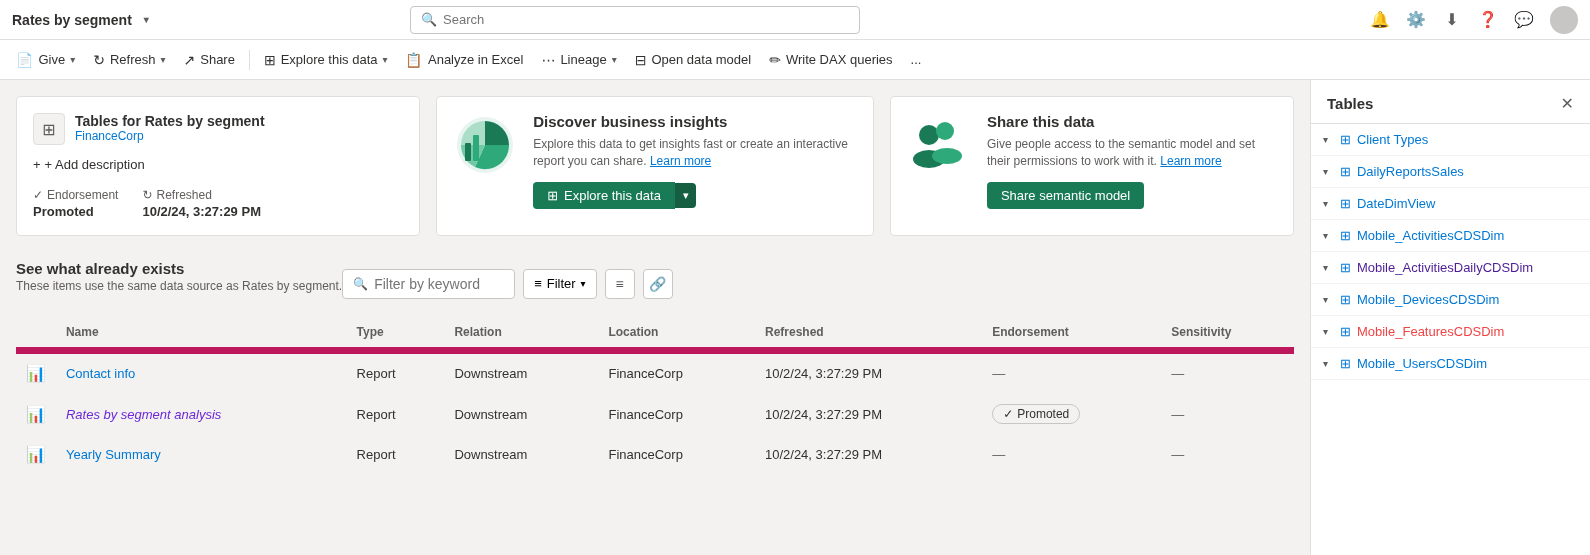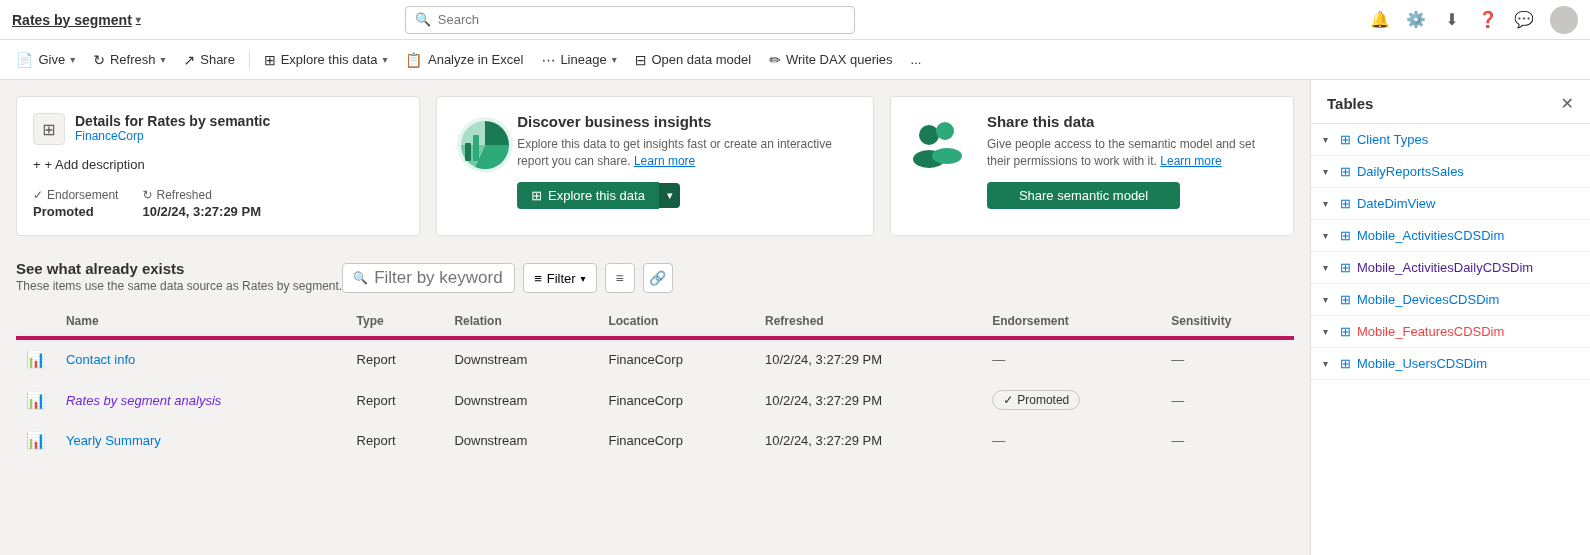--- a/index.html
+++ b/index.html
@@ -4,21 +4,21 @@
   <style>
     * { box-sizing: border-box; margin: 0; padding: 0; }
     body { font-family: 'Segoe UI', sans-serif; font-size: 13px; background: #f3f2f1; color: #323130; overflow: hidden; }
 
     
     .top-nav {
       display: flex; align-items: center; height: 40px;
       background: #fff; border-bottom: 1px solid #e1dfdd;
       padding: 0 12px; gap: 12px;
     }
-    .top-nav-title { font-size: 14px; font-weight: 600; display: flex; align-items: center; gap: 4px; cursor: pointer; text-decoration: underline; }
+    .top-nav-title { font-size: 14px; font-weight: 600; display: flex; align-items: center; gap: 12px; cursor: pointer; }
     .top-nav-title .chevron { font-size: 10px; color: #605e5c; }
     .search-box {
       flex: 1; max-width: 450px; margin: 0 auto;
       display: flex; align-items: center; gap: 6px;
       border: 1px solid #c8c6c4; border-radius: 4px;
       padding: 4px 10px; background: #fff; height: 28px;
     }
     .search-box input { border: none; outline: none; font-size: 13px; width: 100%; }
     .top-nav-right { margin-left: auto; display: flex; align-items: center; gap: 16px; }
     .top-nav-icon { width: 20px; height: 20px; cursor: pointer; color: #605e5c; display: flex; align-items: center; justify-content: center; font-size: 16px; }
@@ -71,29 +71,29 @@
     .card-detail-sub { font-size: 12px; color: #0078d4; cursor: pointer; }
     .add-description {
       display: flex; align-items: center; gap: 4px;
       font-size: 13px; color: #323130; cursor: pointer; margin-bottom: 16px;
     }
     .endorsement-row { display: flex; gap: 24px; margin-top: 8px; }
     .endorsement-item .label { font-size: 12px; color: #605e5c; display: flex; align-items: center; gap: 4px; }
     .endorsement-item .value { font-size: 13px; font-weight: 600; margin-top: 2px; }
 
     .card-insight { flex: 1.2; }
-    .card-insight-inner { display: flex; align-items: flex-start; }
+    .card-insight-inner { display: flex; gap: 16px; align-items: flex-start; }
     .insight-icon { flex-shrink: 0; }
     .insight-title { font-size: 15px; font-weight: 600; margin-bottom: 6px; }
     .insight-desc { font-size: 12px; color: #605e5c; line-height: 1.4; margin-bottom: 12px; }
     .insight-link { color: #0078d4; cursor: pointer; text-decoration: underline; }
     .btn-primary {
       display: inline-flex; align-items: center; gap: 6px;
       background: #197a56; color: #fff; border: none; border-radius: 4px;
-      padding: 6px 32px; font-size: 13px; cursor: pointer; font-weight: 500;
+      padding: 6px 14px; font-size: 13px; cursor: pointer; font-weight: 500;
     }
     .btn-primary-split { display: flex; align-items: center; }
     .btn-primary-main {
       display: inline-flex; align-items: center; gap: 6px;
       background: #197a56; color: #fff; border: none; border-radius: 4px 0 0 4px;
       padding: 6px 14px; font-size: 13px; cursor: pointer; font-weight: 500;
     }
     .btn-primary-chevron {
       background: #155e41; color: #fff; border: none; border-radius: 0 4px 4px 0;
       padding: 6px 8px; font-size: 11px; cursor: pointer;
@@ -102,50 +102,50 @@
     .card-share { flex: 1.1; }
     .share-inner { display: flex; gap: 16px; align-items: flex-start; }
     .share-icon { flex-shrink: 0; }
 
     
     .chart-svg { width: 64px; height: 64px; }
     .people-svg { width: 64px; height: 64px; }
 
     
     .section-title { font-size: 15px; font-weight: 600; margin-bottom: 2px; }
-    .section-sub { font-size: 12px; color: #605e5c; margin-bottom: 3px; }
+    .section-sub { font-size: 12px; color: #605e5c; margin-bottom: 14px; }
 
     .section-header {
       display: flex; align-items: center;
       margin-bottom: 10px;
     }
 
     .filter-row { display: flex; align-items: center; gap: 8px; }
     .filter-input {
       display: flex; align-items: center; gap: 6px;
       border: 1px solid #c8c6c4; border-radius: 4px; padding: 4px 10px;
       background: #fff; height: 30px; font-size: 13px; cursor: text;
     }
-    .filter-input input { border: none; outline: none; font-size: 17px; width: 130px; }
+    .filter-input input { border: none; outline: none; font-size: 14px; width: 130px; }
     .filter-btn {
       display: flex; align-items: center; gap: 5px;
       border: 1px solid #c8c6c4; border-radius: 4px; padding: 4px 10px;
       background: #fff; font-size: 13px; cursor: pointer; height: 30px;
     }
     .filter-icon-btn {
       width: 30px; height: 30px; border: 1px solid #c8c6c4; border-radius: 4px;
       background: #fff; display: flex; align-items: center; justify-content: center;
       cursor: pointer; font-size: 14px; color: #605e5c;
     }
 
     
     .data-table { width: 100%; border-collapse: collapse; font-size: 13px; }
     .data-table th {
       text-align: left; padding: 8px 10px; color: #605e5c;
-      border-bottom: 4px solid #be185d; font-weight: 600; font-size: 12px;
+      border-bottom: 7px solid #be185d; font-weight: 600; font-size: 12px;
     }
     .data-table td { padding: 10px 10px; border-bottom: 1px solid #f3f2f1; vertical-align: middle; }
     .promoted-badge {
       display: inline-flex; align-items: center; gap: 4px;
       border: 1px solid #c8c6c4; border-radius: 12px; padding: 2px 10px;
       font-size: 12px; color: #323130;
     }
     .em-dash { color: #605e5c; }
 
     
@@ -236,21 +236,21 @@
   <div class="left-panel">
 
     <div class="cards-row">
 
       <div class="card card-detail">
         <div class="card-header">
           <div class="card-icon-box">
             <span style="font-size:16px;">⊞</span>
           </div>
           <div>
-            <div class="card-detail-title">Details for Rates by semantic</div>
+            <div class="card-detail-title">Tables for Rates by segment</div>
             <div class="card-detail-sub">FinanceCorp</div>
           </div>
         </div>
         <div class="add-description">
           <span>+</span>
           <span>+ Add description</span>
         </div>
         <div class="endorsement-row">
           <div class="endorsement-item">
             <div class="label">

